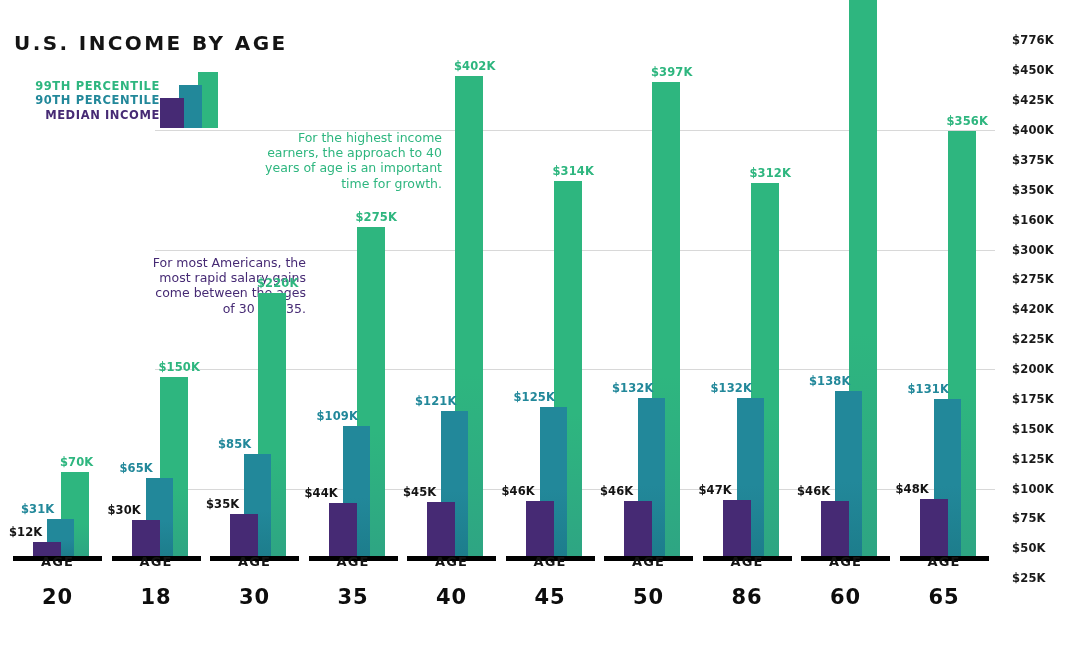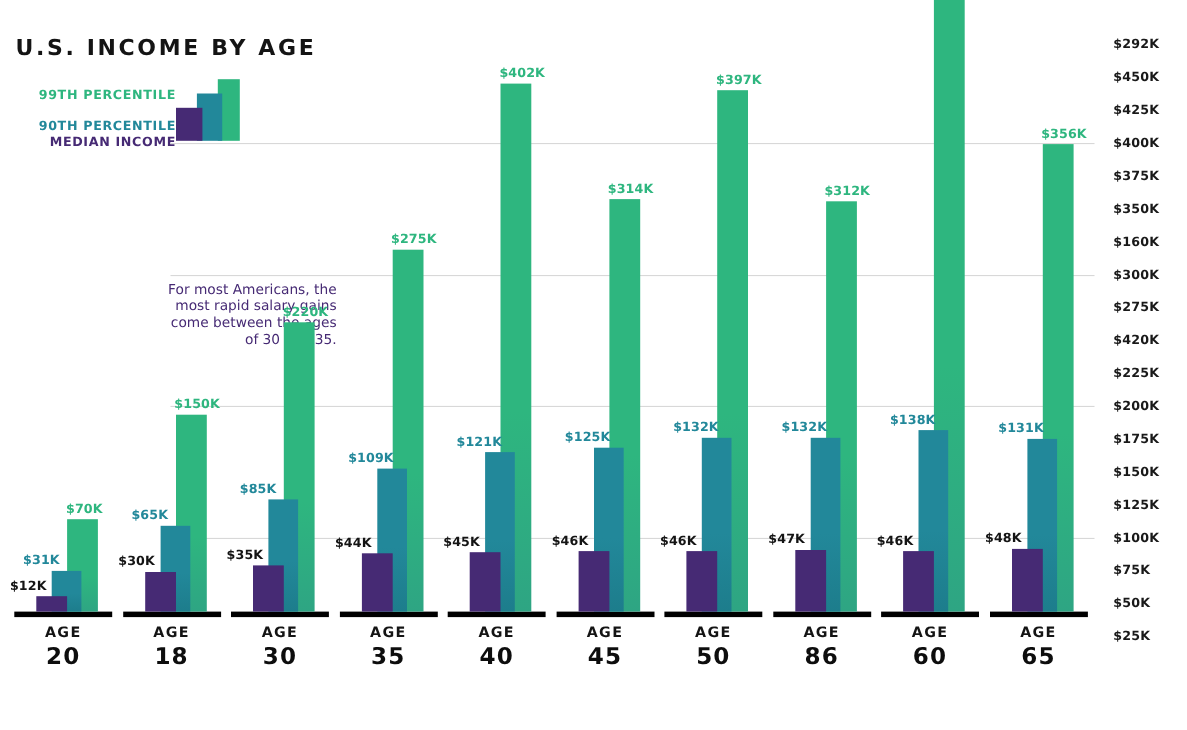--- a/index.html
+++ b/index.html
@@ -27,21 +27,21 @@
   .sw-green  { right: 0px;  top: 4px;  width: 20px; height: 56px; background: #2eb67f; }
   .sw-teal   { right: 16px; top: 17px; width: 23px; height: 43px; background: #22889a; }
   .sw-purple { right: 34px; top: 30px; width: 24px; height: 30px; background: #462a74; }
   .legend-labels {
     position: absolute; right: 58px; top: 0; width: 130px;
     text-align: right;
     font-size: 11.5px; font-weight: bold; letter-spacing: 0.6px;
     line-height: 13.4px;
   }
   .lab-green  { color: #2eb67f; margin-top: 12px; }
-  .lab-teal   { color: #22889a; margin-top: 15px; }
+  .lab-teal   { color: #22889a; margin-top: 1px; }
   .lab-purple { color: #462a74; margin-top: 1px; }
 
   
   .plot { position: absolute; left: 0px; top: 0px; width: 1005px; height: 612px; }
   .gridline {
     position: absolute; left: 155px; right: 10px;
     height: 1px; background: #d8d8d8;
   }
 
   
@@ -76,21 +76,21 @@
   .xlabel {
     position: absolute; bottom: 4px; text-align: center;
     line-height: 1.05;
   }
   .xlabel .age-word {
     display: block; font-size: 13px; font-weight: bold;
     letter-spacing: 1.2px; color: #141414;
   }
   .xlabel .age-num {
     display: block; font-size: 21px; font-weight: bold;
-    letter-spacing: 1px; color: #0d0d0d; margin-top: 3px;
+    letter-spacing: 1px; color: #0d0d0d; margin-top: 17px;
   }
 
   
   .annot {
     position: absolute; text-align: right;
     font-size: 12.5px; line-height: 15.2px; font-weight: normal;
   }
   .annot-green  { color: #2eb67f; left: 262px; top: 130px; width: 180px; }
   .annot-purple { color: #462a74; left: 152px; top: 255px; width: 154px; }
 </style>
@@ -107,20 +107,21 @@
       <div class="lab-teal">90TH PERCENTILE</div>
       <div class="lab-purple">MEDIAN INCOME</div>
     </div>
     <div class="legend-swatches">
       <div class="sw sw-green"></div>
       <div class="sw sw-teal"></div>
       <div class="sw sw-purple"></div>
     </div>
   </div>
 
+  <div class="annot annot-green">For the highest income earners, the approach to 40 years of age is an important time for growth.</div>
   <div class="annot annot-purple">For most Americans, the most rapid salary gains come between the ages of 30 and 35.</div>
 
   <div class="plot" id="plot">
       <div class="gridline" style="top: 130px;"></div>
       <div class="gridline" style="top: 249.5px;"></div>
       <div class="gridline" style="top: 369px;"></div>
       <div class="gridline" style="top: 488.5px;"></div>
       <div class="group" style="left: 13px; width: 98.5px;">
         <div class="baseline" style="width: 89px;"></div>
         <div class="bar bar-green" style="left: 48px; width: 28px; height: 83.65px;"></div>
@@ -245,21 +246,21 @@
         <div class="vlabel vl-teal" style="bottom: 215.545px; left: 8px;">$131K</div>
         <div class="bar bar-purple" style="left: 20px; width: 28px; height: 57.36px;"></div>
         <div class="vlabel vl-purple" style="bottom: 116.36px; left: -4px; text-align: left;">$48K</div>
         <div class="xlabel" style="left: 0px; width: 89px;">
           <span class="age-word">AGE</span>
           <span class="age-num">65</span>
         </div>
       </div>
     </div>
   <div class="yaxis" id="yaxis">
-      <div class="ytick" style="top: 40.375px;">$292K</div>
+      <div class="ytick" style="top: 40.375px;">$776K</div>
       <div class="ytick" style="top: 70.25px;">$450K</div>
       <div class="ytick" style="top: 100.125px;">$425K</div>
       <div class="ytick" style="top: 130px;">$400K</div>
       <div class="ytick" style="top: 159.875px;">$375K</div>
       <div class="ytick" style="top: 189.75px;">$350K</div>
       <div class="ytick" style="top: 219.625px;">$160K</div>
       <div class="ytick" style="top: 249.5px;">$300K</div>
       <div class="ytick" style="top: 279.375px;">$275K</div>
       <div class="ytick" style="top: 309.25px;">$420K</div>
       <div class="ytick" style="top: 339.125px;">$225K</div>

